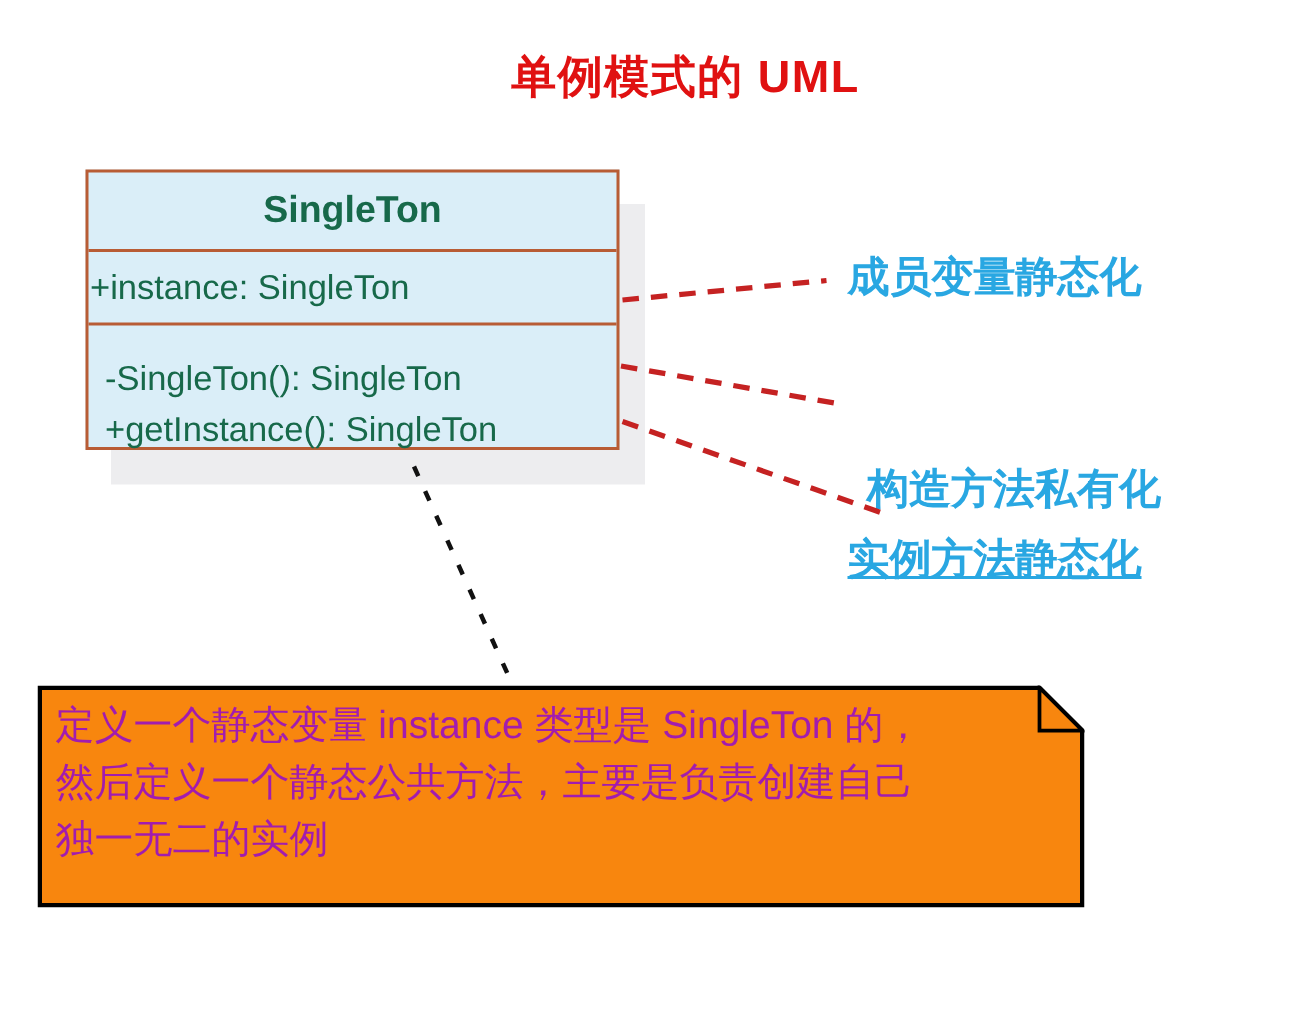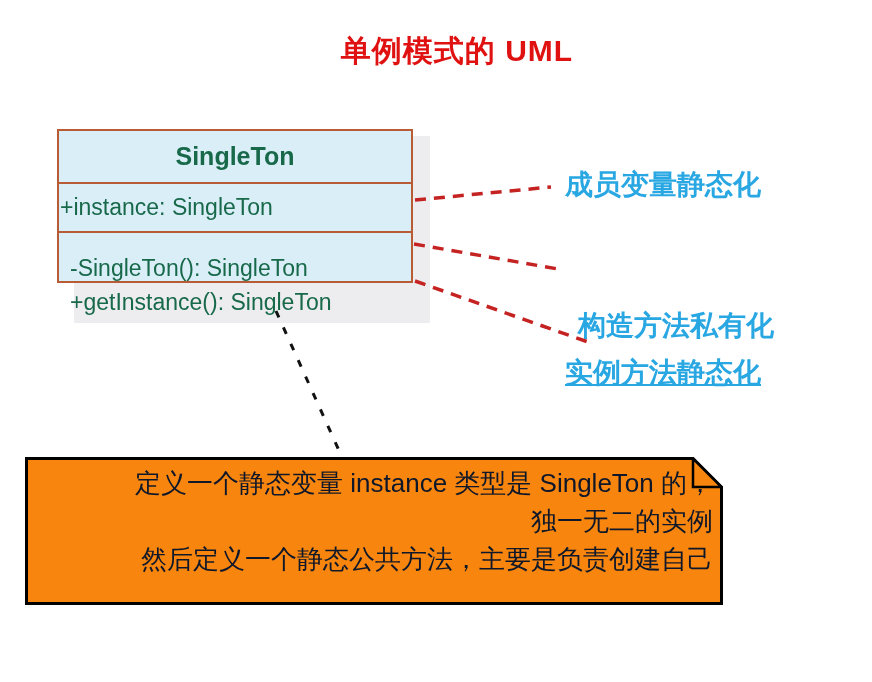--- a/index.html
+++ b/index.html
@@ -5,39 +5,39 @@
   html,body{margin:0;padding:0;background:#fff;}
   #page{position:relative;width:872px;height:682px;background:#fff;overflow:hidden;
         font-family:"Liberation Sans","DejaVu Sans",sans-serif;}
 
   .title{position:absolute;left:0;top:31px;width:872px;text-align:center;
          font-size:30px;font-weight:bold;color:var(--title_red,#e01111);letter-spacing:1px;margin-left:21px;}
 
   .class-shadow{position:absolute;left:74px;top:136px;width:356px;height:187px;
                 background:#ededef;}
 
-  .uml-class{position:absolute;left:57px;top:129px;width:356px;height:154px;
+  .uml-class{position:absolute;left:57px;top:113px;width:356px;height:187px;
              box-sizing:border-box;border:2px solid var(--class_border,#b85c35);
              background:var(--class_bg,#daeef8);color:var(--class_text,#17694a);}
   .uml-header{height:51px;line-height:51px;text-align:center;font-size:25px;font-weight:bold;
               border-bottom:2px solid var(--class_border,#b85c35);}
   .uml-attrs{height:47px;line-height:47px;padding-left:1px;font-size:23px;
              border-bottom:2px solid var(--class_border,#b85c35);}
   .uml-methods{padding:18px 0 0 11px;font-size:23px;line-height:34px;}
 
   .annotation{position:absolute;font-size:28px;font-weight:bold;
               color:var(--annotation_cyan,#29a7e2);white-space:nowrap;}
   .ann-1{left:565px;top:166px;}
   .ann-2{left:578px;top:279px;margin-top:28px;}
   .ann-3{left:565px;top:354px;text-decoration:underline;}
 
   .note{position:absolute;left:25px;top:457px;width:698px;height:148px;}
   .note svg{position:absolute;left:0;top:0;}
   .note-text{position:absolute;left:12px;top:7px;width:676px;
-             font-size:26px;line-height:38px;color:#0f172a;text-align:right;}
+             font-size:26px;line-height:38px;color:#a21caf;}
 
   .connector-layer{position:absolute;left:0;top:0;width:872px;height:682px;
                    pointer-events:none;}
 </style>
 </head>
 <body>
 
 <div id="page">
 
   <div class="title">单例模式的 UML</div>
@@ -57,22 +57,22 @@
   <div class="annotation ann-2">构造方法私有化</div>
   <div class="annotation ann-3">实例方法静态化</div>
 
   <div class="note">
     <svg width="698" height="148" viewBox="0 0 698 148">
       <polygon points="1.5,1.5 668,1.5 696.5,30 696.5,146.5 1.5,146.5" fill="#f8860e" stroke="#000000" stroke-width="3" stroke-linejoin="miter"></polygon>
       <polygon points="668,1.5 668,30 696.5,30" fill="#f8860e" stroke="#000000" stroke-width="2.5" stroke-linejoin="miter"></polygon>
     </svg>
     <div class="note-text">
       <div>定义一个静态变量 instance 类型是 SingleTon 的，</div>
+      <div>然后定义一个静态公共方法，主要是负责创建自己</div>
       <div>独一无二的实例</div>
-      <div>然后定义一个静态公共方法，主要是负责创建自己</div>
     </div>
   </div>
 
   <svg class="connector-layer" width="872" height="682" viewBox="0 0 872 682">
     <line x1="415" y1="200" x2="551" y2="187" stroke="var(--connector_red,#c52222)" stroke-width="3.5" stroke-dasharray="11 8"></line>
     <line x1="414" y1="244" x2="558" y2="269" stroke="var(--connector_red,#c52222)" stroke-width="3.5" stroke-dasharray="11 8"></line>
     <line x1="415" y1="281" x2="588" y2="342" stroke="var(--connector_red,#c52222)" stroke-width="3.5" stroke-dasharray="11 8"></line>
     <line x1="276" y1="311" x2="341" y2="455" stroke="var(--connector_black,#111111)" stroke-width="3" stroke-dasharray="7 11"></line>
   </svg>
 

